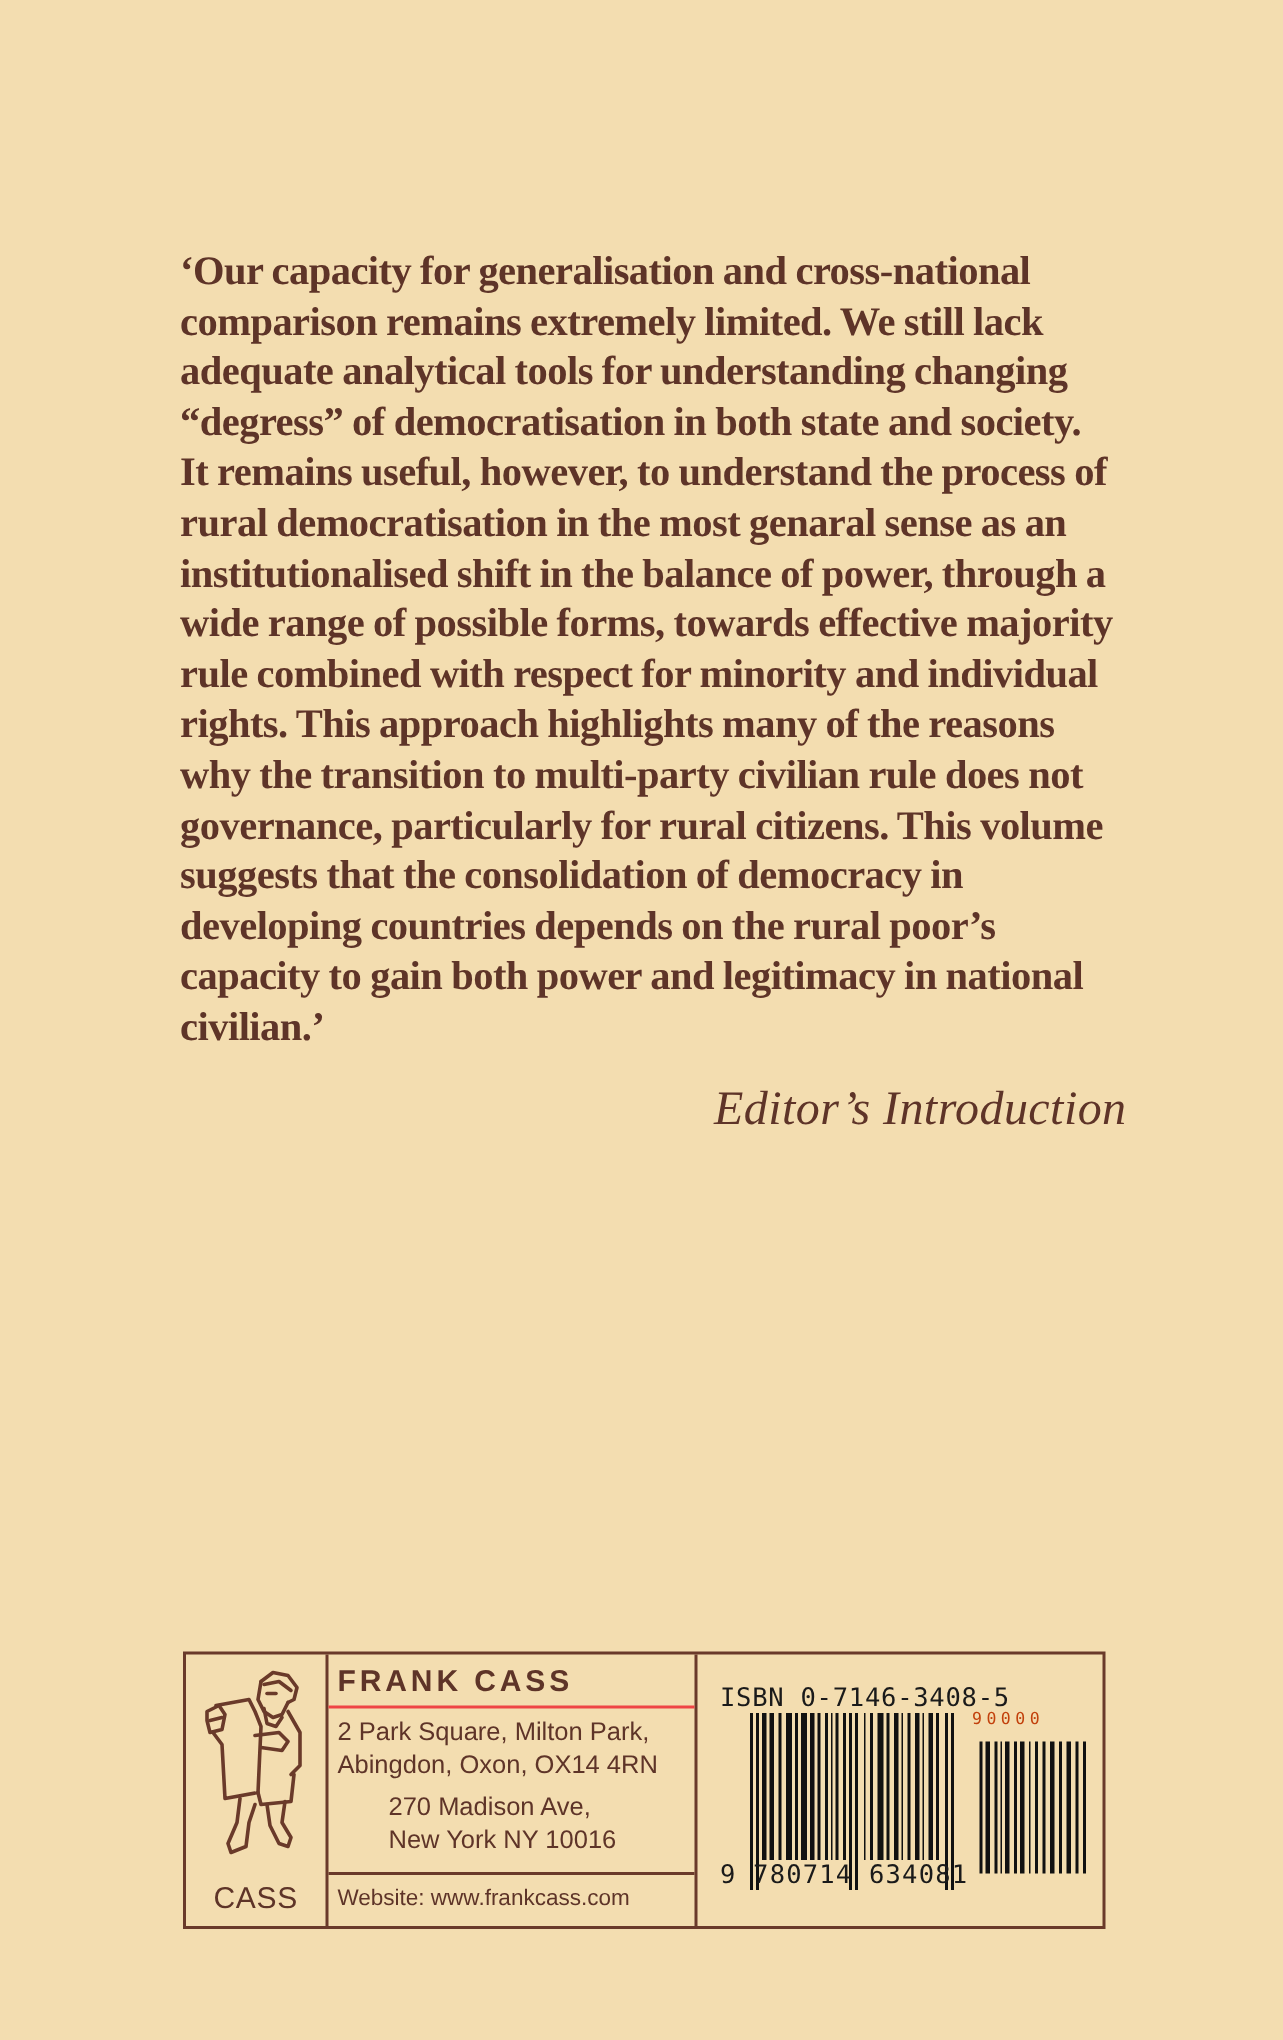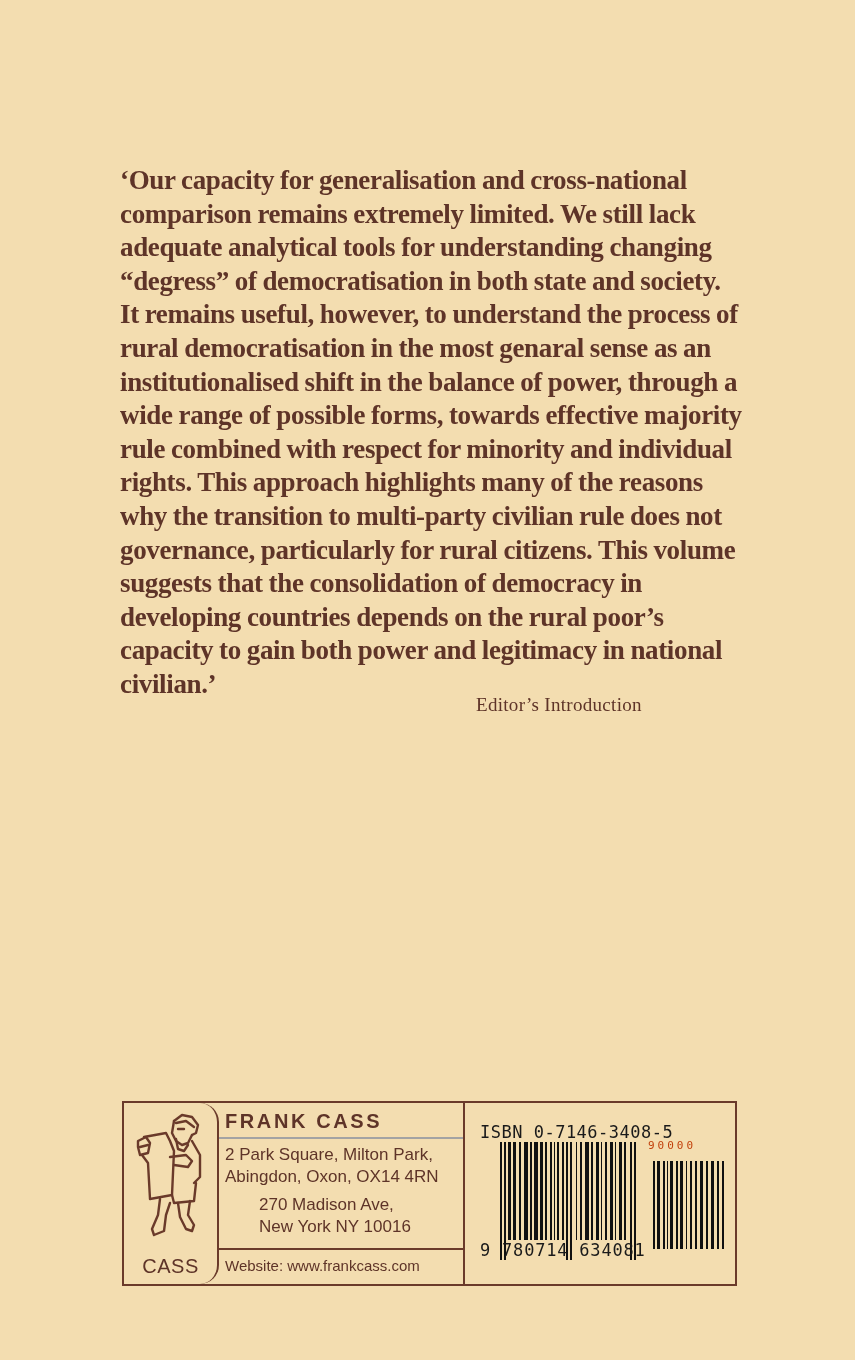--- a/index.html
+++ b/index.html
@@ -10,45 +10,44 @@
     font-family:"Liberation Serif", "DejaVu Serif", serif;
     color:#5E3428;
   }
   .quote {
     position:absolute; left:120px; top:164px; width:640px;
     font-size:27px; line-height:33.6px; font-weight:bold;
     letter-spacing:-0.35px; word-spacing:-0.5px;
   }
   .quote .line { display:block; white-space:nowrap; }
   .attrib {
-    position:absolute; left:476px; top:694px;
-    font-size:19px; letter-spacing:0.3px;
+    position:absolute; left:476px; top:720px;
+    font-size:32px; font-style:italic; letter-spacing:0.3px;
     white-space:nowrap;
   }
   .imprint {
     position:absolute; left:122px; top:1101px; width:615px; height:185px;
     border:2px solid #6A3A2A; box-sizing:border-box;
     font-family:"Liberation Sans", "DejaVu Sans", sans-serif;
   }
   .logo-cell {
     position:absolute; left:0; top:0; width:93px; height:181px;
     border-right:2px solid #6A3A2A;
-    border-radius:19px;
   }
   .logo-cell svg { position:absolute; left:6px; top:8px; }
   .logo-word {
     position:absolute; left:0; width:93px; bottom:6px;
     text-align:center; font-size:20px; letter-spacing:0.5px;
   }
   .pub-cell {
     position:absolute; left:95px; top:0; width:244px; height:181px;
     border-right:2px solid #6A3A2A;
   }
   .pub-name {
-    height:34px; border-bottom:2px solid #a3a3a3;
+    height:34px; border-bottom:2px solid #ef4444;
     font-size:20px; font-weight:bold; letter-spacing:2.6px;
     padding-left:6px; line-height:36px; box-sizing:border-box; height:36px;
   }
   .addr { padding-left:6px; font-size:17px; line-height:22px; }
   .addr.a1 { margin-top:5px; }
   .addr.a2 { margin-top:6px;padding-left:40px; }
   .pub-web {
     position:absolute; left:0; right:0; bottom:0; height:36px;
     border-top:2px solid #6A3A2A; box-sizing:border-box;
     padding-left:6px; font-size:15px; line-height:32px;

